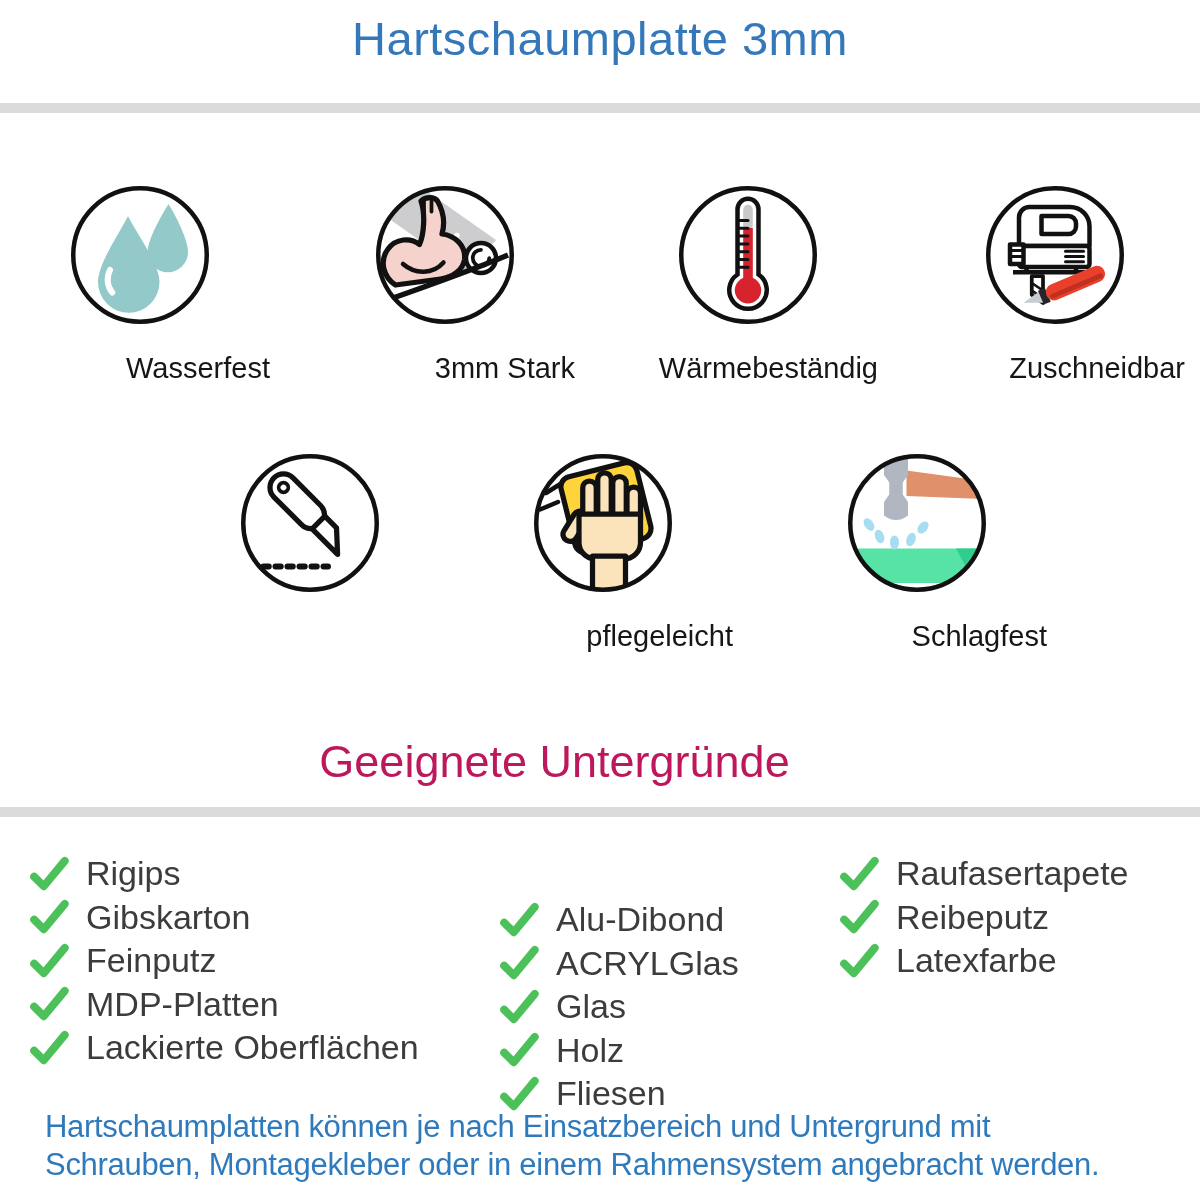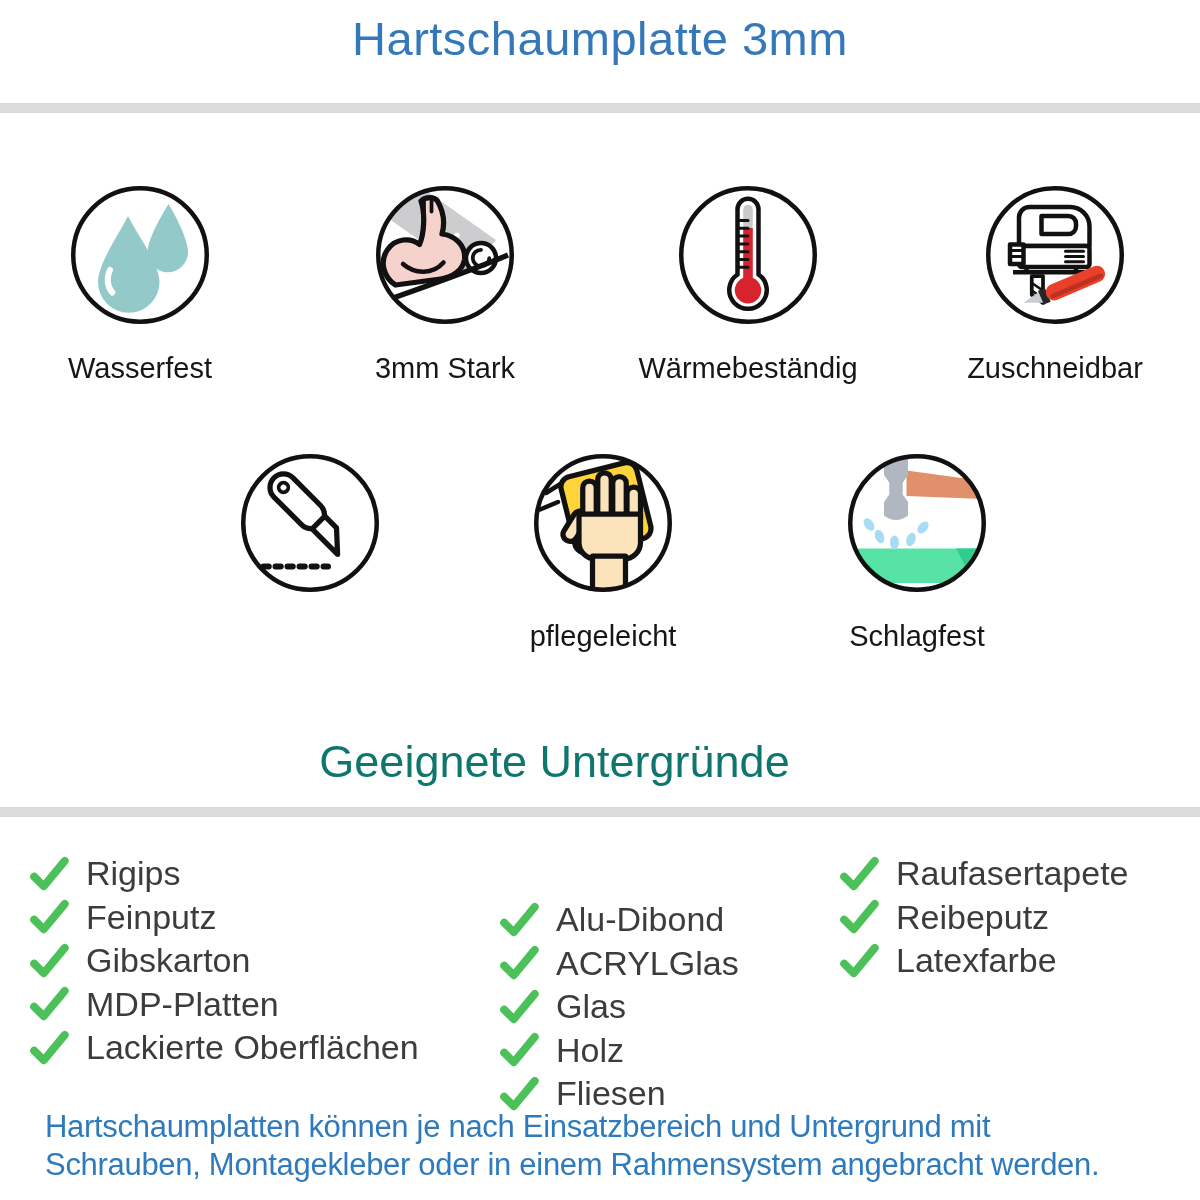--- a/index.html
+++ b/index.html
@@ -7,26 +7,26 @@
     width:1200px;height:1200px;position:relative;background:#ffffff;
     font-family:"Liberation Sans","DejaVu Sans",sans-serif;overflow:hidden;
   }
   .page-title{
     position:absolute;top:11px;left:0;width:1200px;text-align:center;
     font-size:47px;color:#3478BA;letter-spacing:0.5px;
   }
   .divider{position:absolute;left:0;width:1200px;height:10px;background:#DBDBDB;}
   .divider-1{top:103px;}
   .divider-2{top:807px;}
-  .feature{position:absolute;width:260px;text-align:center;}
+  .feature{position:absolute;width:260px;text-align:right;}
   .icon-svg{width:150px;height:150px;display:block;margin:0 auto;}
   .feature-label{margin-top:22px;font-size:29px;color:#161616;}
   .section-title{
     position:absolute;top:736px;left:0;width:1109px;text-align:center;
-    font-size:45px;color:#0f766e;
+    font-size:45px;color:#be185d;
   }
   .sub-col{position:absolute;top:852px;}
   .sub-col-1{left:28px;}
   .sub-col-2{left:498px;margin-top:46px;}
   .sub-col-3{left:838px;}
   .sub-item{display:flex;align-items:center;height:43.5px;}
   .check{width:42px;height:42px;flex:0 0 42px;margin-right:16px;}
   .check svg{width:42px;height:42px;display:block;}
   .sub-label{font-size:34px;color:#3C3C3C;white-space:nowrap;}
   .footer{
@@ -236,29 +236,29 @@
         </svg>
       </span>
     <span class="sub-label">Rigips</span>
   </div>
   <div class="sub-item">
     <span class="check">
         <svg viewBox="0 0 48 48">
           <path d="M7 27 L18 38 L42 9" fill="none" stroke="#4CC15A" stroke-width="9" stroke-linecap="round" stroke-linejoin="round"></path>
         </svg>
       </span>
+    <span class="sub-label">Gibskarton</span>
+  </div>
+  <div class="sub-item">
+    <span class="check">
+        <svg viewBox="0 0 48 48">
+          <path d="M7 27 L18 38 L42 9" fill="none" stroke="#4CC15A" stroke-width="9" stroke-linecap="round" stroke-linejoin="round"></path>
+        </svg>
+      </span>
     <span class="sub-label">Feinputz</span>
-  </div>
-  <div class="sub-item">
-    <span class="check">
-        <svg viewBox="0 0 48 48">
-          <path d="M7 27 L18 38 L42 9" fill="none" stroke="#4CC15A" stroke-width="9" stroke-linecap="round" stroke-linejoin="round"></path>
-        </svg>
-      </span>
-    <span class="sub-label">Gibskarton</span>
   </div>
   <div class="sub-item">
     <span class="check">
         <svg viewBox="0 0 48 48">
           <path d="M7 27 L18 38 L42 9" fill="none" stroke="#4CC15A" stroke-width="9" stroke-linecap="round" stroke-linejoin="round"></path>
         </svg>
       </span>
     <span class="sub-label">MDP-Platten</span>
   </div>
   <div class="sub-item">

